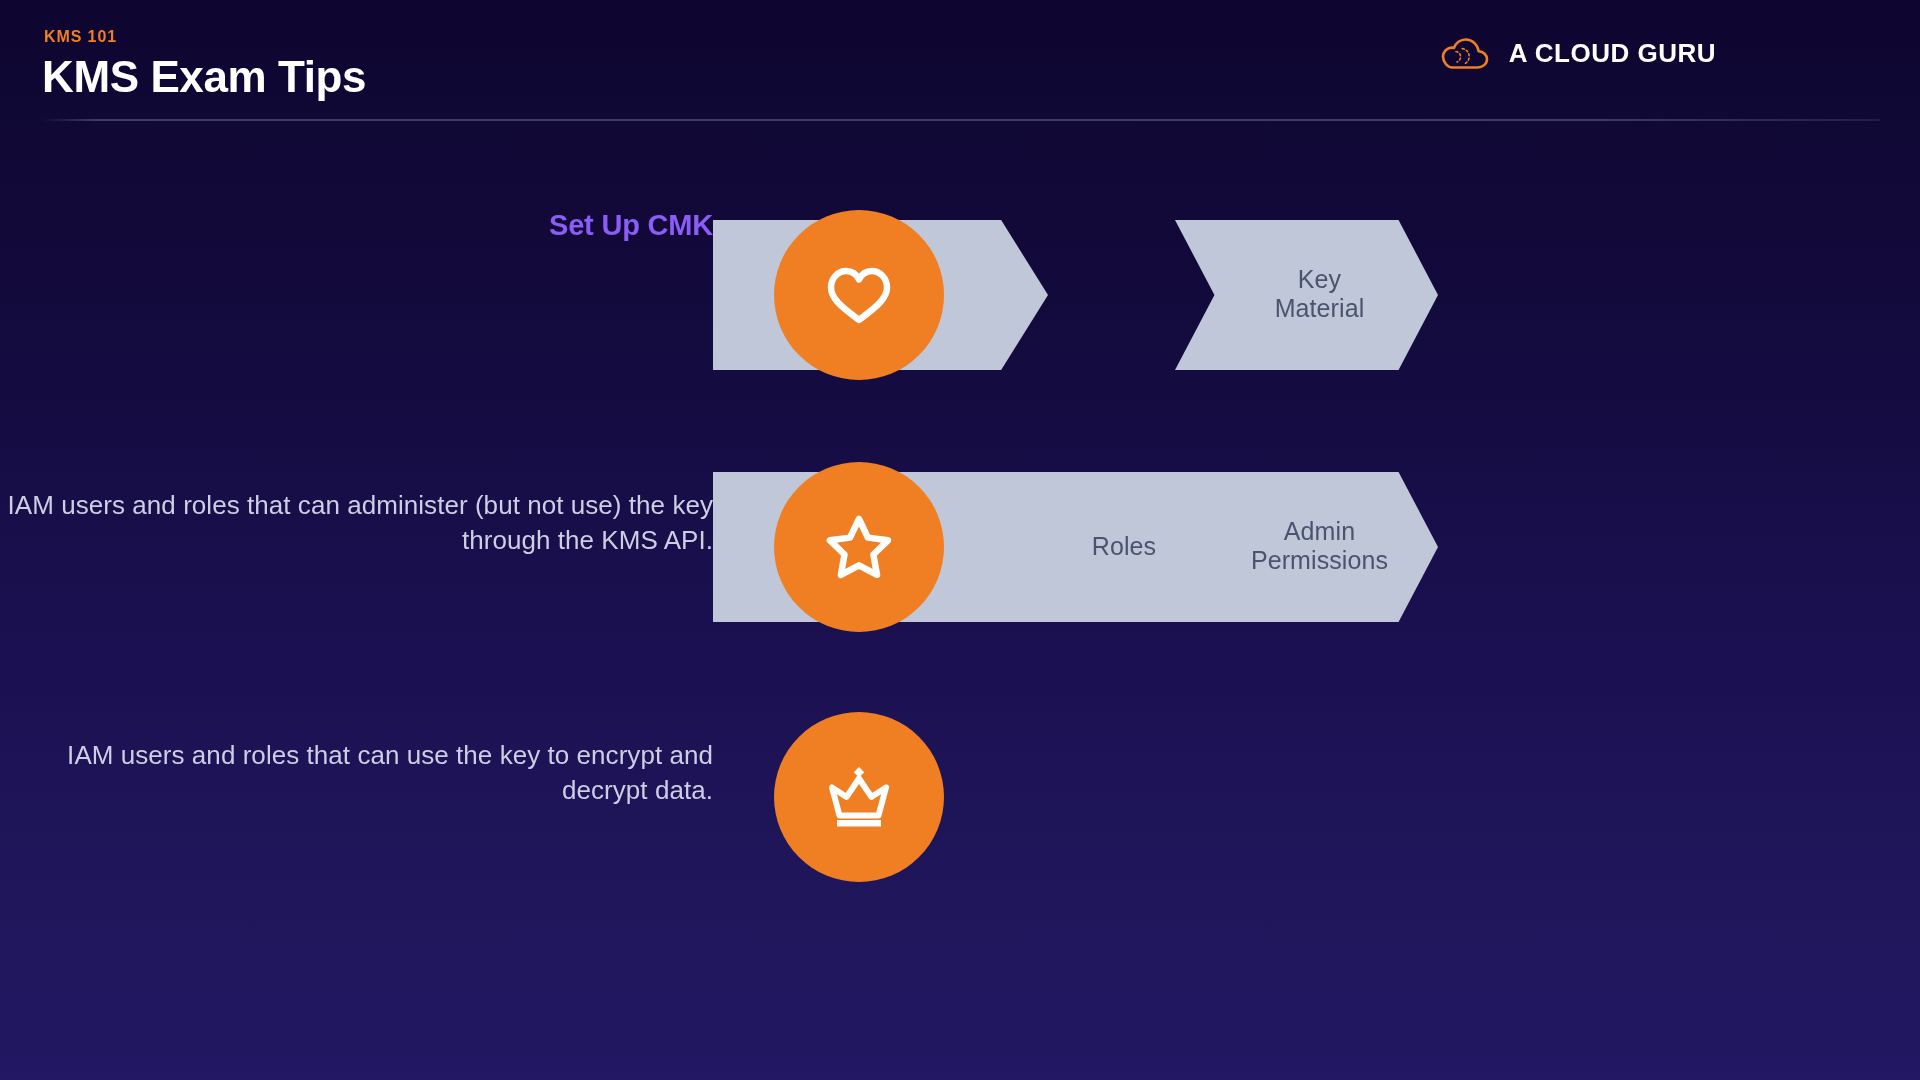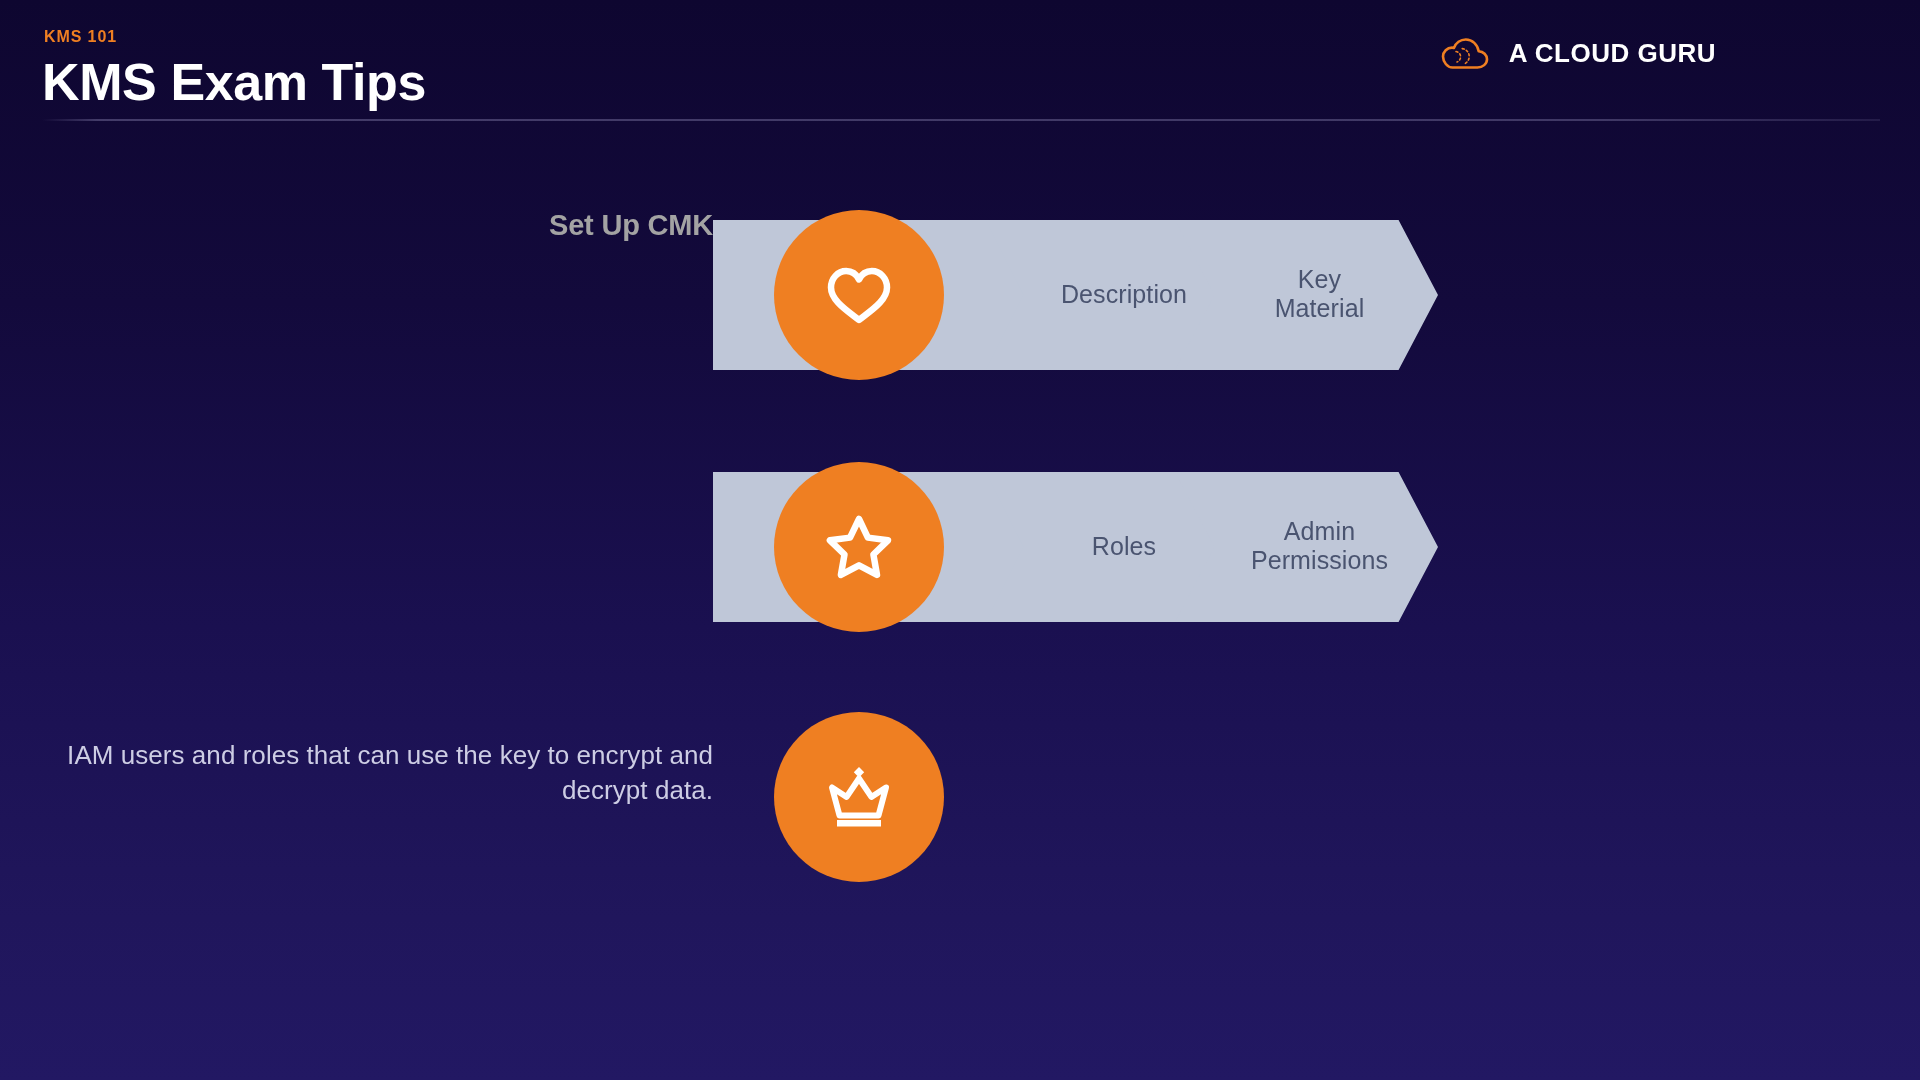--- a/index.html
+++ b/index.html
@@ -17,21 +17,21 @@
   .header{
     position:absolute; left:0; top:2px; width:1760px; height:122px;text-align:right;
   }
   .kicker{
     position:absolute; left:44px; top:26px;
     font-size:16px; font-weight:bold; letter-spacing:0.9px;
     color:#ef7f22;
   }
   .title{
     position:absolute; left:42px; top:50px;
-    font-size:52px; font-weight:bold; letter-spacing:-0.4px;
+    font-size:44px; font-weight:bold; letter-spacing:-0.4px;
     color:#ffffff;
   }
   .divider{
     position:absolute; left:42px; top:117px; width:1838px; height:2px;
     background:linear-gradient(90deg,rgba(255,255,255,0.00) 0%,rgba(175,170,215,0.32) 3%,rgba(175,170,215,0.30) 85%,rgba(175,170,215,0.12) 100%);
   }
 
   
   .brand{
     position:absolute; right:44px; top:34px;
@@ -45,21 +45,21 @@
   
   .row{ position:absolute; left:0; width:1920px; height:auto; }
   #row-0{ top:210px; }
   #row-1{ top:462px; }
   #row-2{ top:712px; }
 
   .text-col{
     position:absolute; left:0; width:713px; text-align:right;
   }
   .row-heading{
-    font-size:29px; font-weight:bold; color:#a3a3a3; letter-spacing:-0.2px;
+    font-size:29px; font-weight:bold; color:#8b5cf6; letter-spacing:-0.2px;
     line-height:1.1;
   }
   .row-body{
     margin-top:26px;
     font-size:26px; font-weight:400; color:#cdcde4; line-height:1.36;
     letter-spacing:0.05px;
   }
 
   
   .graphic{ position:absolute; left:713px; top:0; height:180px; }
@@ -121,41 +121,38 @@
 <div class="row" id="row-0">
   <div class="text-col">
     <div class="row-heading">Set Up CMK</div>
   </div>
   <div class="graphic">
     <div class="chev-wrap">
       <div class="chev c0">
         <div class="shape"></div>
         <span>Alias</span>
       </div>
-      <div class="chev c1">
-        <div class="shape"></div>
-        <span>Description</span>
-      </div>
       <div class="chev c2">
         <div class="shape"></div>
         <span>Key<br>Material</span>
       </div>
     </div>
     <div class="circle">
       <span>
         <svg width="72" height="66" viewBox="0 0 72 66">
           <path d="M36 58C24 48.5 8 38.5 8 25.5 8 16.4 14.7 9 23.2 9c5.6 0 10.2 3.3 12.8 8.4C38.6 12.3 43.2 9 48.8 9 57.3 9 64 16.4 64 25.5 64 38.5 48 48.5 36 58z" fill="none" stroke="#ffffff" stroke-width="6.5" stroke-linejoin="round" stroke-linecap="round"></path>
         </svg>
       </span>
     </div>
   </div>
 </div>
 
 <div class="row" id="row-1">
   <div class="text-col">
+    <div class="row-body">IAM users and roles that can administer (but not use) the key through the KMS API.</div>
   </div>
   <div class="graphic">
     <div class="chev-wrap">
       <div class="chev c0">
         <div class="shape"></div>
         <span>Users</span>
       </div>
       <div class="chev c1">
         <div class="shape"></div>
         <span>Roles</span>

